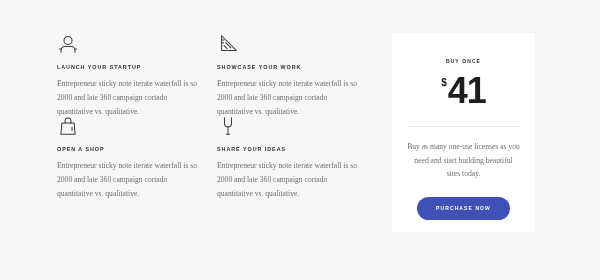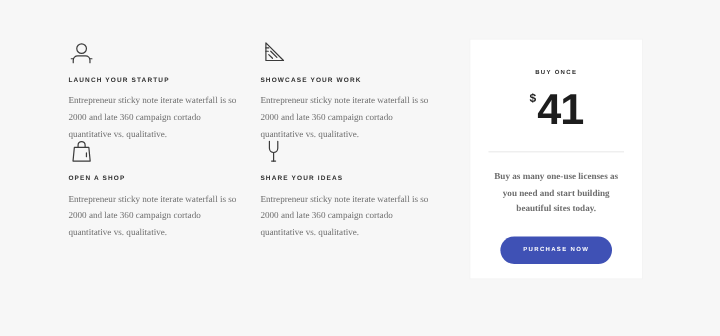--- a/index.html
+++ b/index.html
@@ -128,21 +128,20 @@
   }
 
   .card-desc {
     margin: 13px auto 0 auto;
     width: 113px;
     text-align: center;
     font-family: "Liberation Serif", serif;
     font-size: 7.6px;
     line-height: 13.5px;
     color: #6f6f6f;
-    font-weight: bold;
   }
 
   .card-cta {
     display: block;
     width: 93px;
     height: 23px;
     margin: 16px auto 0 auto;
     border: none;
     border-radius: 12px;
     background: #3f51b5;

